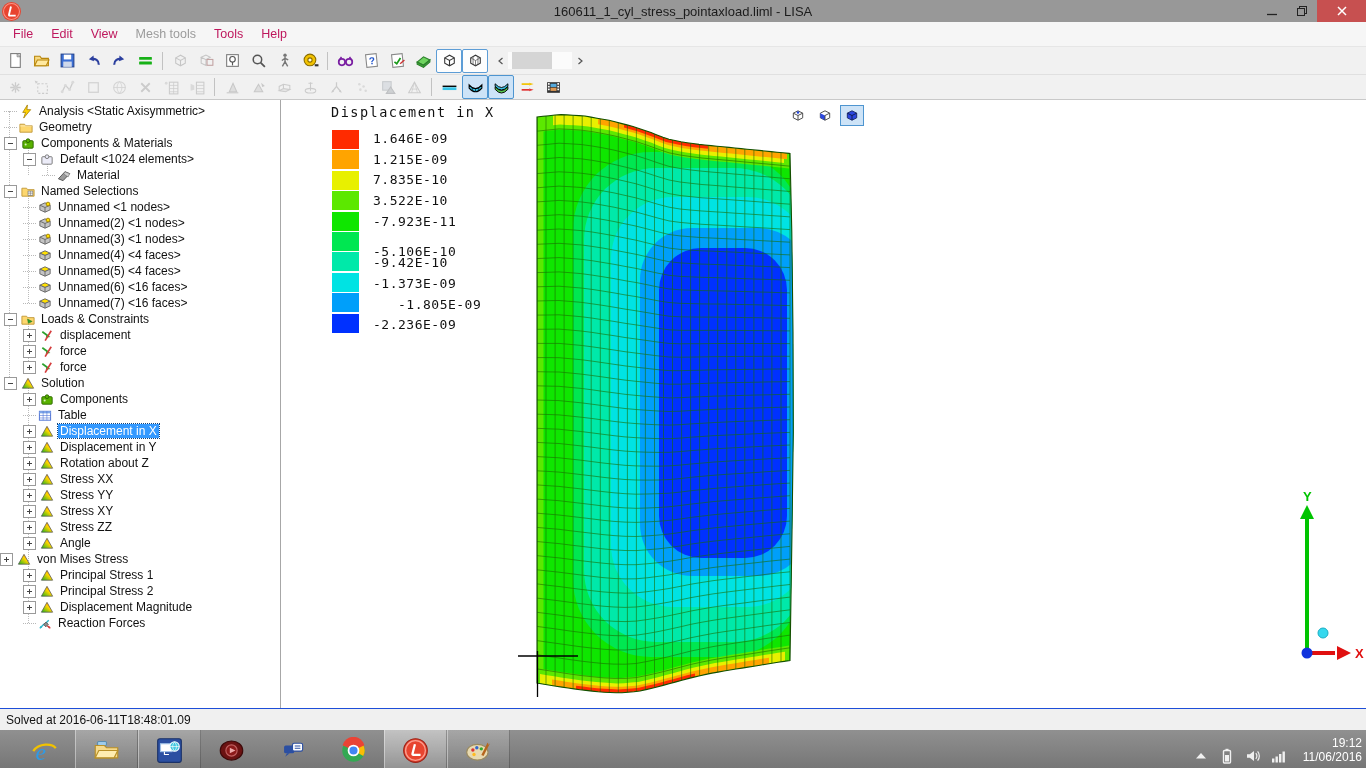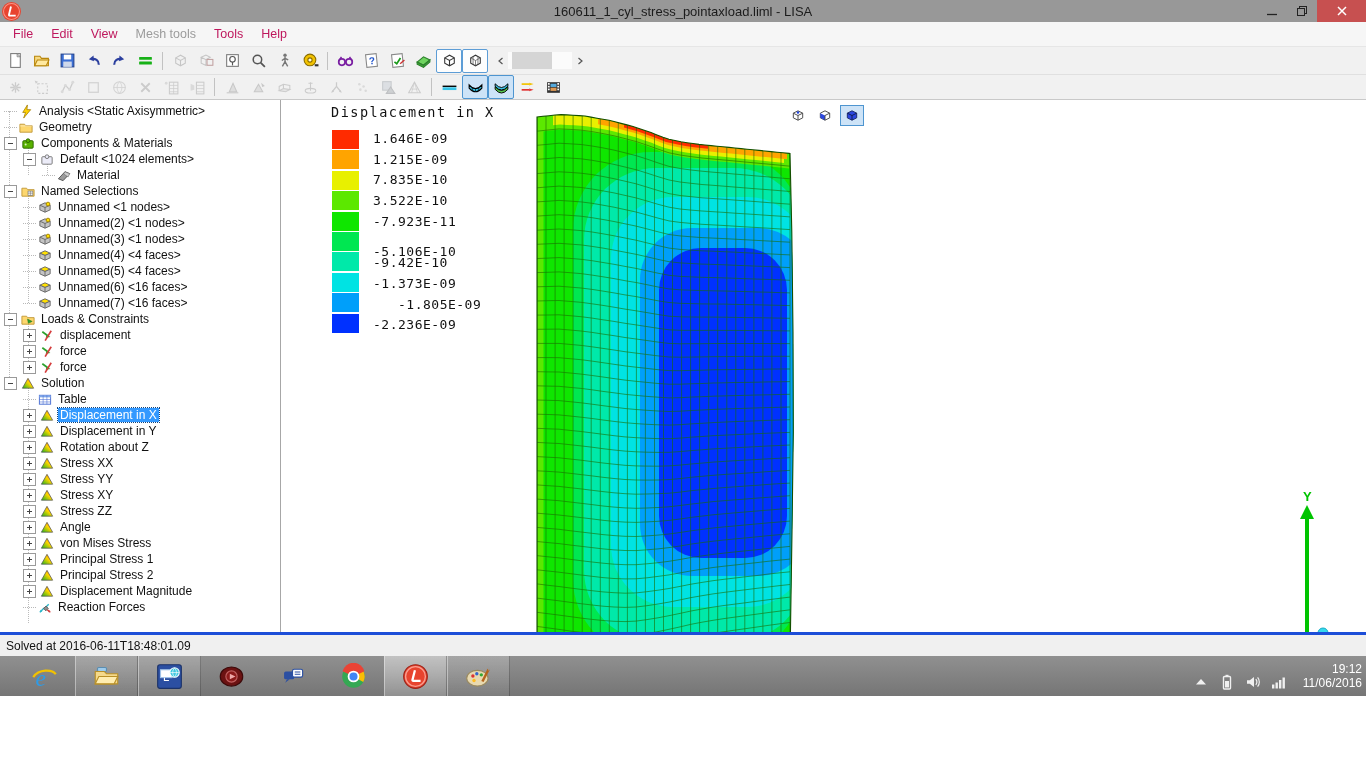--- a/index.html
+++ b/index.html
@@ -27,42 +27,42 @@
   .tb-btn.disabled{opacity:.42;filter:grayscale(55%)}
   .tb-btn.framed{border-color:#5d9dd6;background:#fdfdfd}
   .tb-btn.active{border-color:#4e95d0;background:#cde3f7}
   .tb-sep{width:1px;height:18px;background:#c2c2c2;margin:0 4px;flex:none}
   .hscroll{display:flex;align-items:center;height:17px;margin-left:5px}
   .hs-btn{width:15px;height:17px;display:flex;align-items:center;justify-content:center;background:#f1f1f1}
   .hs-btn svg{width:8px;height:8px}
   .hs-track{width:64px;height:17px;background:#fbfbfb;position:relative}
   .hs-thumb{position:absolute;left:4px;top:0;width:40px;height:17px;background:#d5d5d5}
   
-  .main{display:flex;height:532px}
+  .main{display:flex;height:608px}
   .tree{width:280px;border-right:1px solid #a7a7a7;position:relative;padding-top:3px;background:#fff;overflow:hidden;flex:none}
   .trow{height:16px;display:flex;align-items:center;font-size:12px;color:#111;white-space:nowrap;position:relative;z-index:1}
   .expander{width:11px;height:11px;border:1px solid #9a9a9a;background:#fff;display:flex;align-items:center;justify-content:center;margin-right:3px;flex:none}
   .expander svg{width:7px;height:7px}
   .exp-spacer{width:13px;height:0;border-top:1px dotted #b8b8b8;margin-right:1px;flex:none}
   .ticon{width:16px;height:15px;margin-right:3px;flex:none}
   .ticon svg{width:16px;height:15px}
   .tlabel{padding:0 2px;line-height:14px}
   .tlabel.sel{background:#3399ff;color:#fff;outline:1px dotted #10437c}
   .guide{position:absolute;border-left:1px dotted #bcbcbc;width:0;z-index:0}
   .viewport{position:relative;flex:1;background:#fff;overflow:hidden}
   svg.canvas{position:absolute;left:0;top:0}
   .leg-title{position:absolute;left:50px;top:4px;font-family:"DejaVu Sans Mono",monospace;font-size:13.5px;letter-spacing:1.5px;color:#111}
   .leg-swatch{position:absolute;left:51px;width:27px;height:19px}
   .leg-label{position:absolute;left:92px;font-family:"DejaVu Sans Mono",monospace;font-size:13px;letter-spacing:.5px;color:#111}
   .viewbtns{position:absolute;left:505px;top:5px;display:flex;gap:3px}
   .vbtn{width:22px;height:19px;border:1px solid transparent;background:transparent;display:flex;align-items:center;justify-content:center}
   .vbtn svg{width:16px;height:15px}
   .vbtn.active{border-color:#4e95d0;background:#cde3f7}
   
-  .statusbar{height:21px;background:#f0f0f0;border-top:3px solid #1d4ed8;display:flex;align-items:center;padding-left:6px;font-size:12px;color:#111}
+  .statusbar{height:21px;background:#f0f0f0;border-top:1px solid #1d4ed8;display:flex;align-items:center;padding-left:6px;font-size:12px;color:#111}
   .taskbar{height:40px;background:linear-gradient(#909090,#757575);display:flex;align-items:center}
   .tb-apps{display:flex;height:100%;margin-left:14px}
   .app{width:61px;height:100%;display:flex;align-items:center;justify-content:center}
   .app svg{width:27px;height:27px}
   .app.open{background:linear-gradient(rgba(255,255,255,.20),rgba(255,255,255,.06));
             border-left:1px solid rgba(255,255,255,.4);border-right:1px solid rgba(0,0,0,.25)}
   .app.active{background:linear-gradient(rgba(255,255,255,.45),rgba(255,255,255,.2))}
   .tray{margin-left:auto;display:flex;align-items:flex-end;gap:10px;margin-right:4px}
   .tray .ticn svg{width:16px;height:16px;display:block}
   .clock{text-align:right;color:#fff;font-size:12px;line-height:14px;margin-left:6px}
@@ -588,20 +588,33 @@
           <svg viewBox="0 0 7 7">
             <path d="M1 3.5h5" stroke="#444" stroke-width="1"></path>
           </svg>
         </span>
         <span class="ticon"><svg viewBox="0 0 16 16">
             <path d="M8 2.5L14 13H2z" fill="url(#gtri)" stroke="#555" stroke-width=".8"></path>
           </svg></span>
         <span class="tlabel">Solution</span>
       </div>
       <div class="trow" style="padding-left: 23px;">
+        <span class="expander">
+          <svg viewBox="0 0 7 7">
+            <path d="M1 3.5h5M3.5 1v5" stroke="#444" stroke-width="1"></path>
+          </svg>
+        </span>
+        <span class="ticon"><svg viewBox="0 0 16 16">
+            <rect x="2.5" y="5" width="11" height="8" rx="1" fill="#59B200" stroke="#2f6a00"></rect>
+            <circle cx="8" cy="5" r="2" fill="#59B200" stroke="#2f6a00"></circle>
+            <circle cx="5.5" cy="9" r="1.1" fill="#d9f0bc"></circle>
+          </svg></span>
+        <span class="tlabel">Components</span>
+      </div>
+      <div class="trow" style="padding-left: 23px;">
         <span class="exp-spacer"></span>
         <span class="ticon"><svg viewBox="0 0 16 16">
             <rect x="2" y="3.5" width="12" height="9.5" fill="#fff" stroke="#4a6fd4"></rect>
             <rect x="2" y="3.5" width="12" height="2.2" fill="#7FA7E8"></rect>
             <path d="M2 8h12M2 10.6h12M6 3.5v9.5M10 3.5v9.5" stroke="#4a6fd4" stroke-width=".6"></path>
           </svg></span>
         <span class="tlabel">Table</span>
       </div>
       <div class="trow" style="padding-left: 23px;">
         <span class="expander">
@@ -684,21 +697,21 @@
         <span class="expander">
           <svg viewBox="0 0 7 7">
             <path d="M1 3.5h5M3.5 1v5" stroke="#444" stroke-width="1"></path>
           </svg>
         </span>
         <span class="ticon"><svg viewBox="0 0 16 16">
             <path d="M8 2.5L14 13H2z" fill="url(#gtri)" stroke="#555" stroke-width=".8"></path>
           </svg></span>
         <span class="tlabel">Angle</span>
       </div>
-      <div class="trow" style="padding-left: 23px;">
+      <div class="trow" style="">
         <span class="expander">
           <svg viewBox="0 0 7 7">
             <path d="M1 3.5h5M3.5 1v5" stroke="#444" stroke-width="1"></path>
           </svg>
         </span>
         <span class="ticon"><svg viewBox="0 0 16 16">
             <path d="M8 2.5L14 13H2z" fill="url(#gtri)" stroke="#555" stroke-width=".8"></path>
           </svg></span>
         <span class="tlabel">von Mises Stress</span>
       </div>

